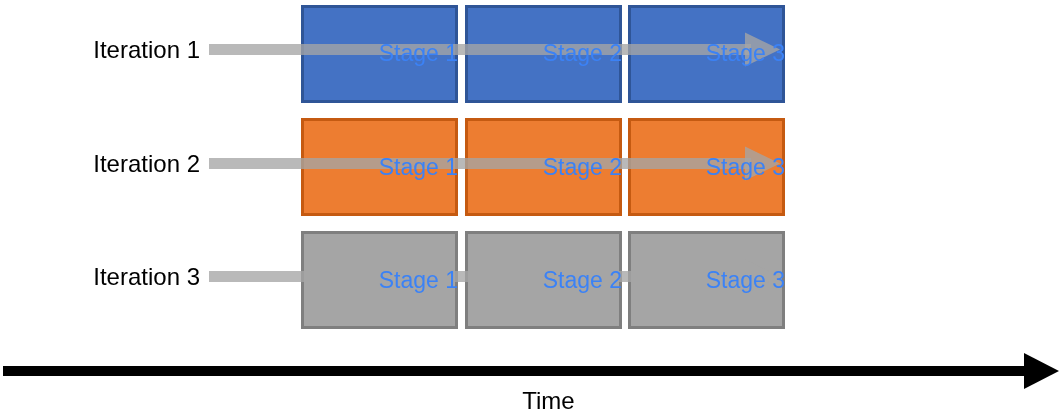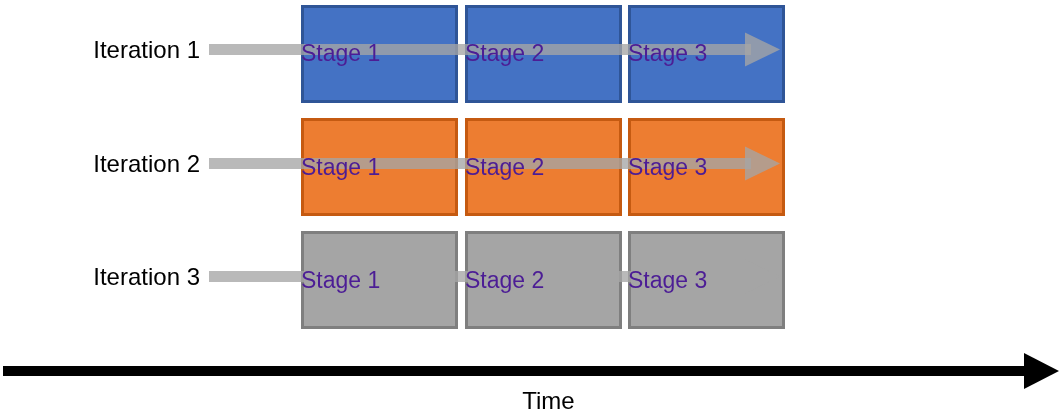--- a/index.html
+++ b/index.html
@@ -37,24 +37,24 @@
     width: 157px;
     height: 98px;
     box-sizing: border-box;
     border-style: solid;
     border-width: 3px;
   }
   .stage-label {
     position: absolute;
     left: 0;
     right: 0;
-    text-align: left;
+    text-align: right;
     font-size: 23px;
     line-height: 23px;
-    color: #4c1d95;
+    color: #3b82f6;
     white-space: nowrap;
     z-index: 6;
   }
 
   .row-blue .stage-box   { background: #4472C4; border-color: #2F5597; }
   .row-orange .stage-box { background: #ED7D31; border-color: #C55A11; }
   .row-gray .stage-box   { background: #A5A5A5; border-color: #7F7F7F; }
 
   
   .flow-arrow {

